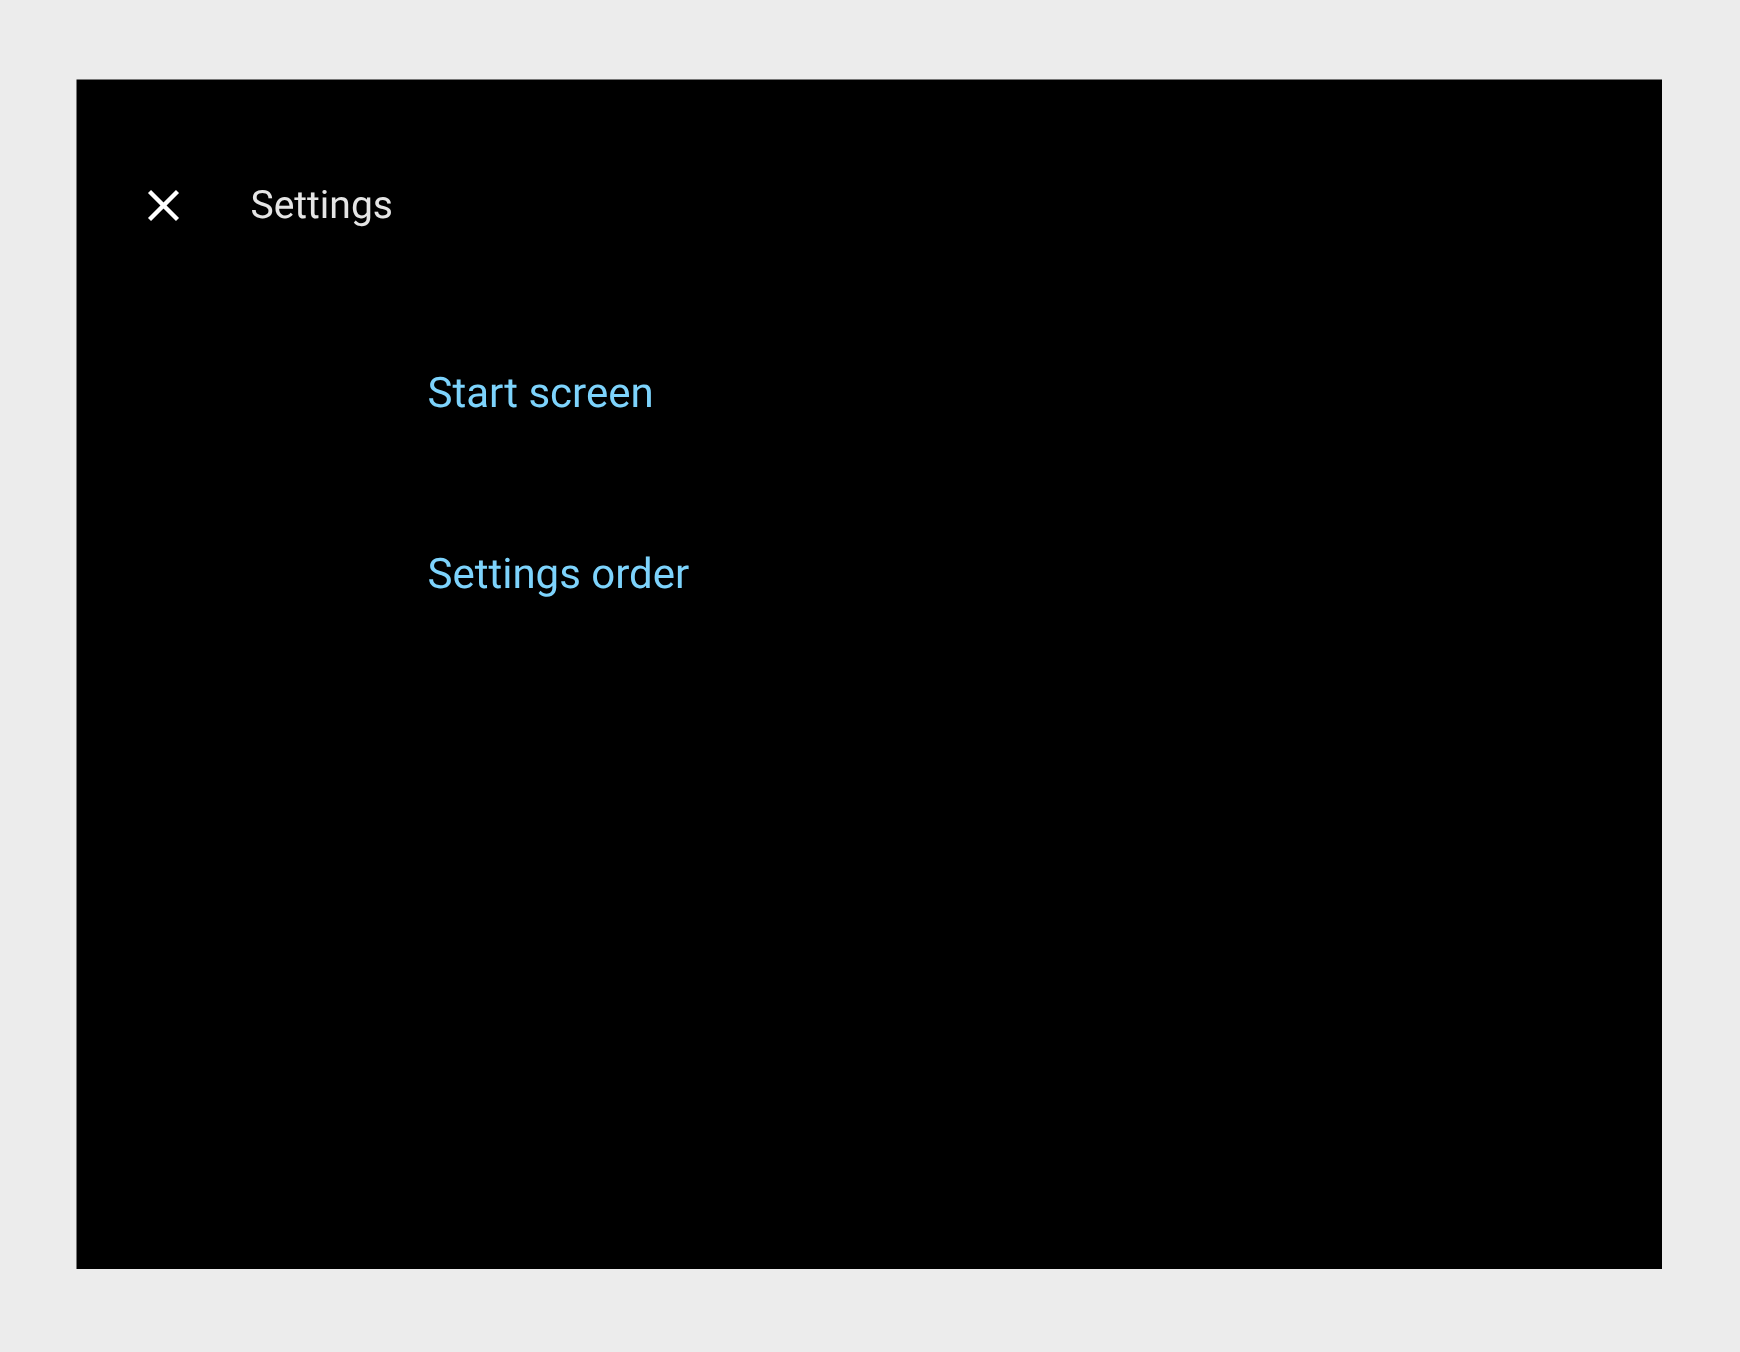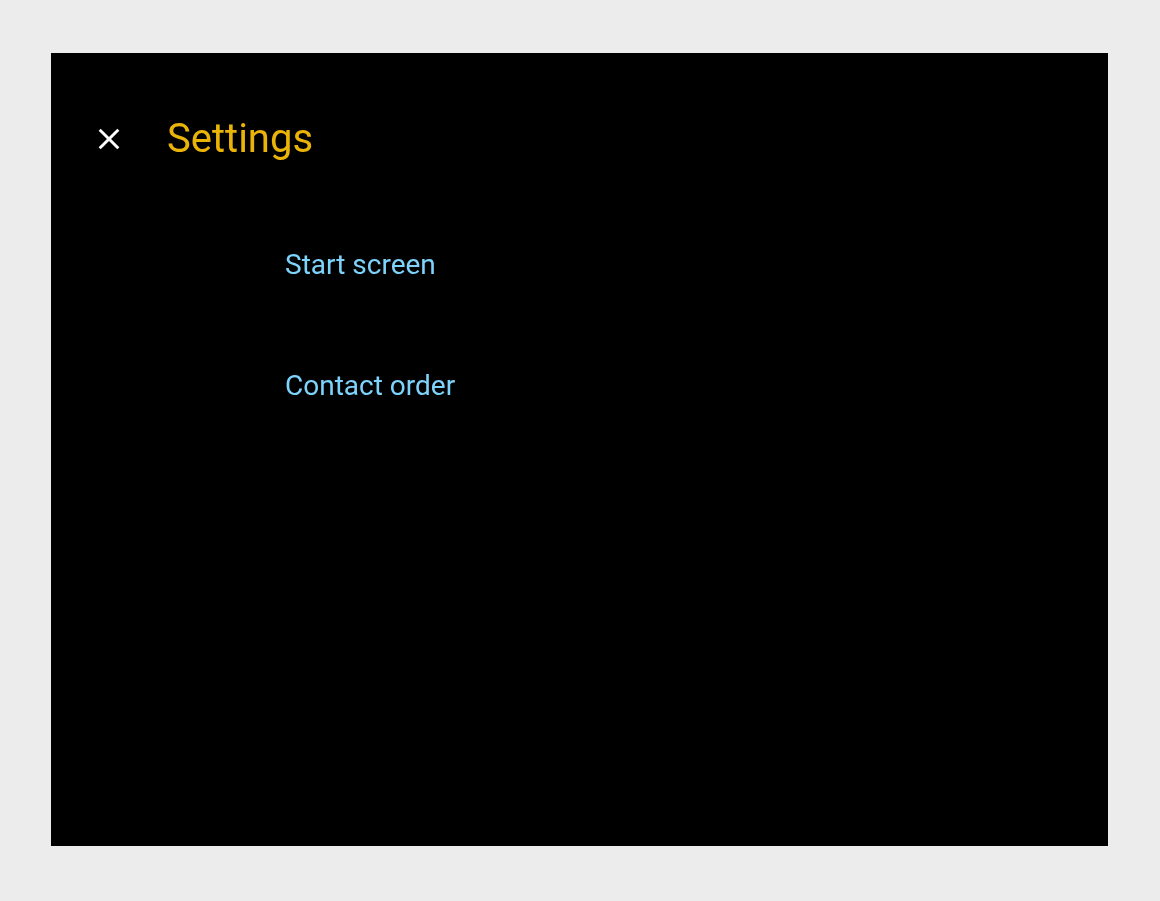--- a/index.html
+++ b/index.html
@@ -38,24 +38,24 @@
       align-items: center;
       justify-content: center;
     }
     .close-btn svg {
       width: 28px;
       height: 28px;
       stroke: #ffffff;
       stroke-width: 2.5;
     }
     .title {
-      font-size: 40px;
+      font-size: 26px;
       font-weight: 400;
       margin-left: 36px;
-      color: #eab308;
+      color: #e5e5e5;
     }
     .content {
       padding-top: 76px;
       padding-left: 234px;
     }
     .list-item {
       font-size: 28px;
       font-weight: 400;
       color: #7dd3fc;
       cursor: pointer;
@@ -76,16 +76,16 @@
         <line x1="20" y1="4" x2="4" y2="20"></line>
       </svg>
     </button>
     <h1 class="title">Settings</h1>
   </div>
   <div class="content">
     <div class="list-item">
       <span>Start screen</span>
     </div>
     <div class="list-item">
-      <span>Contact order</span>
+      <span>Settings order</span>
     </div>
   </div>
 </div>
 
 </body></html>

